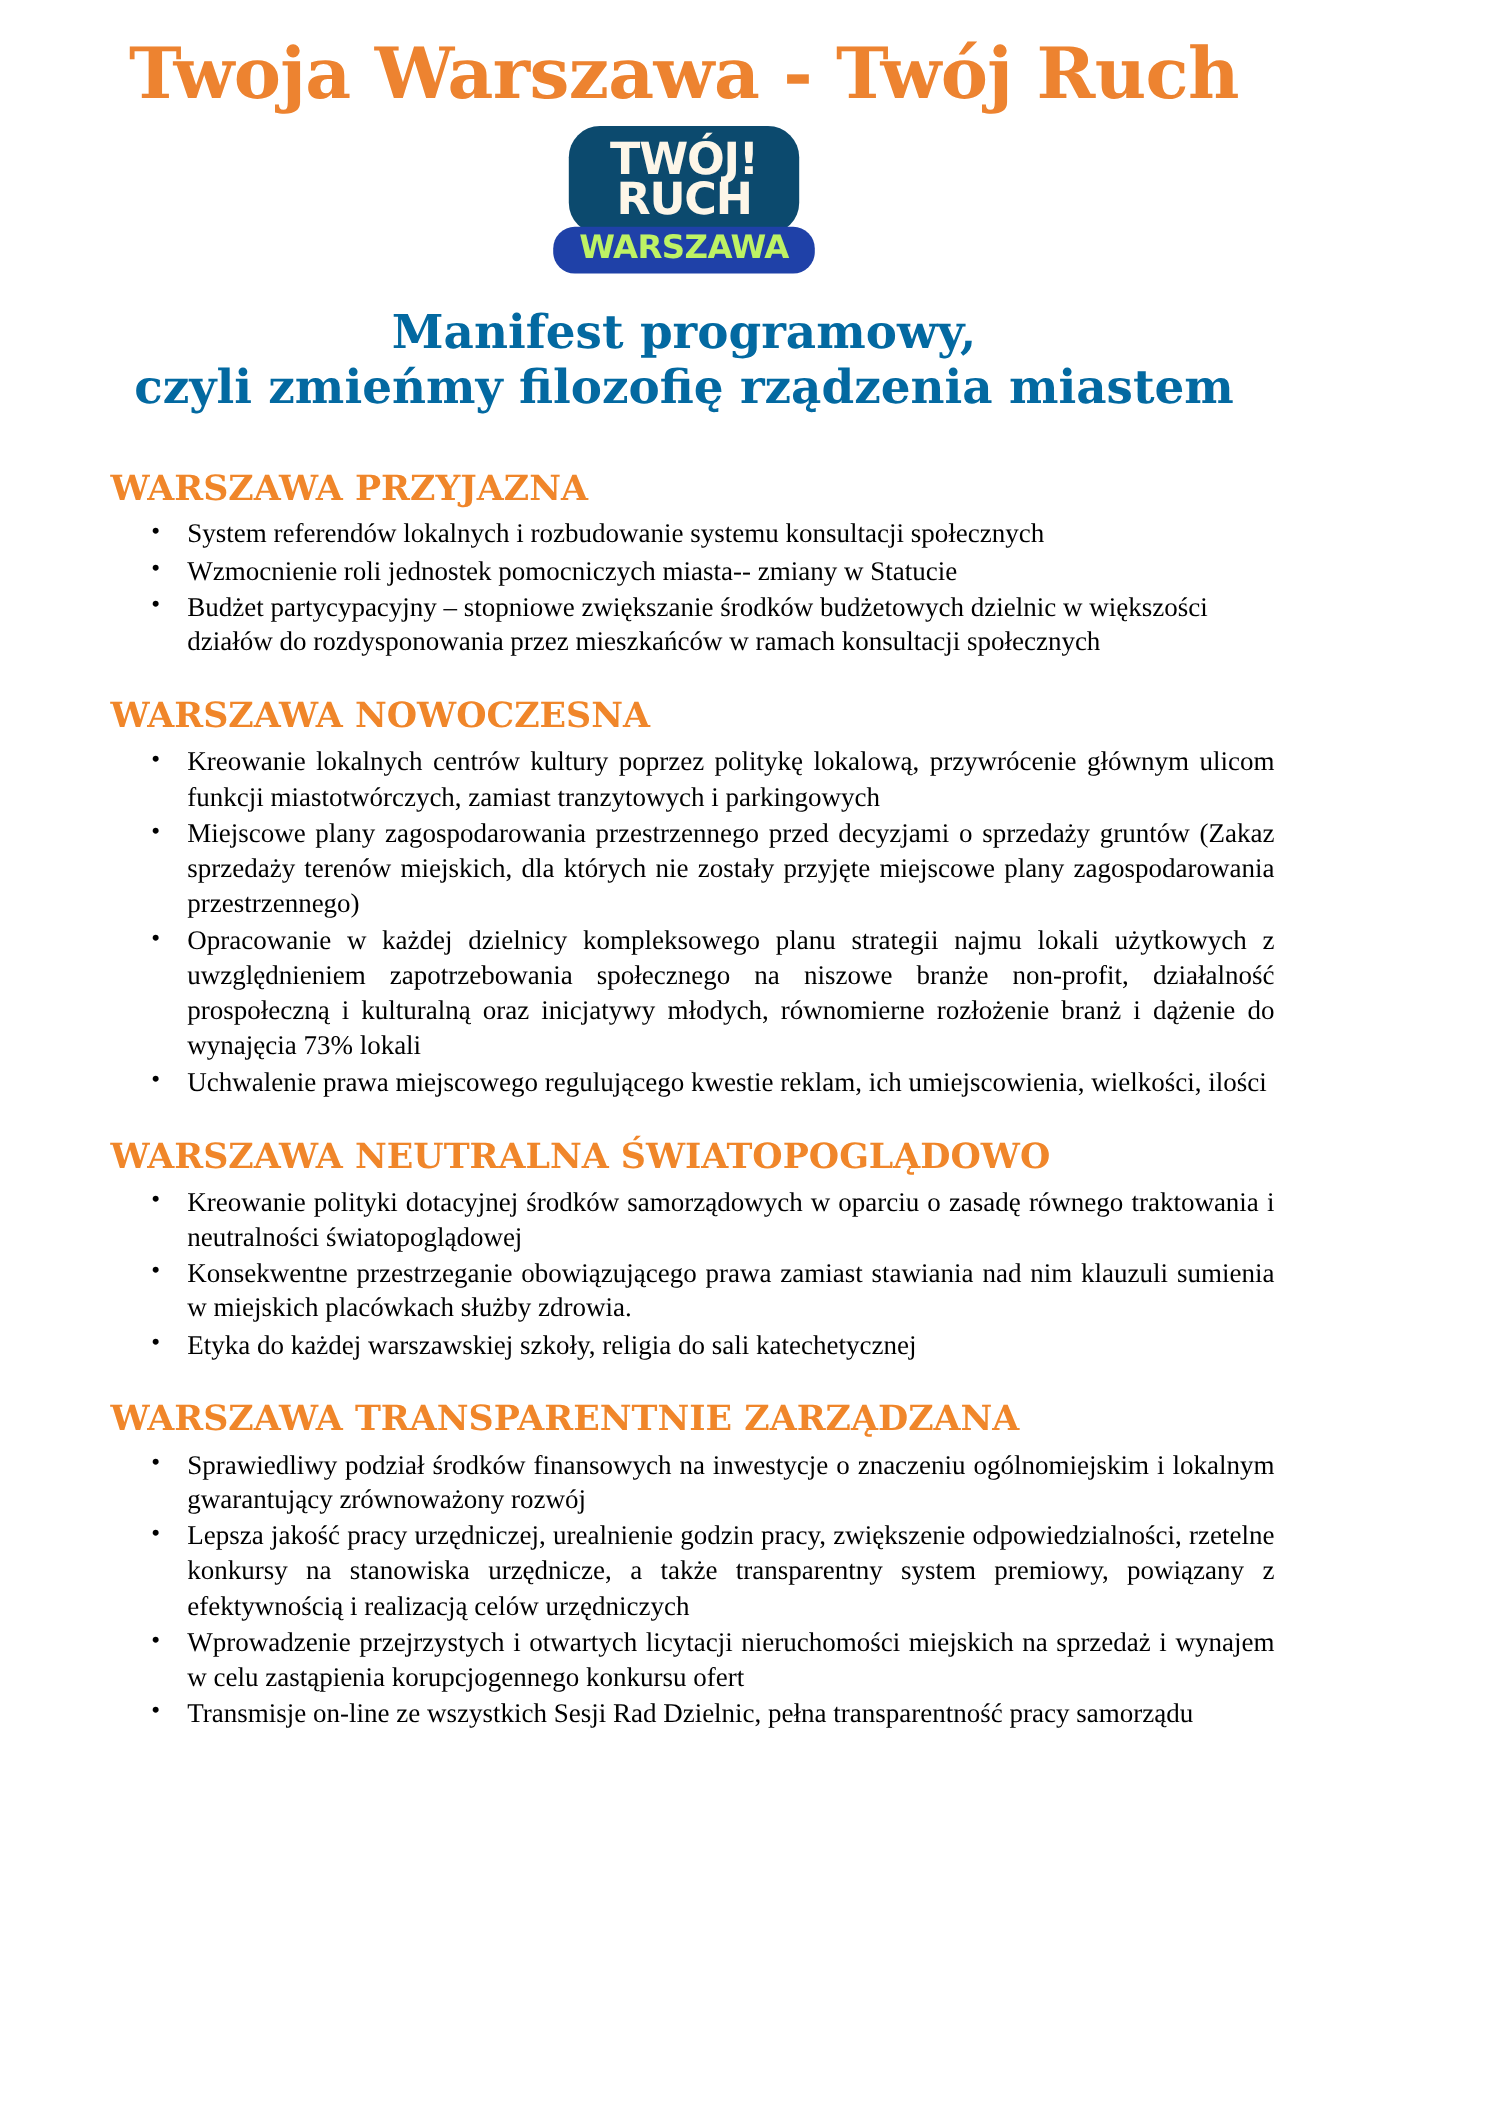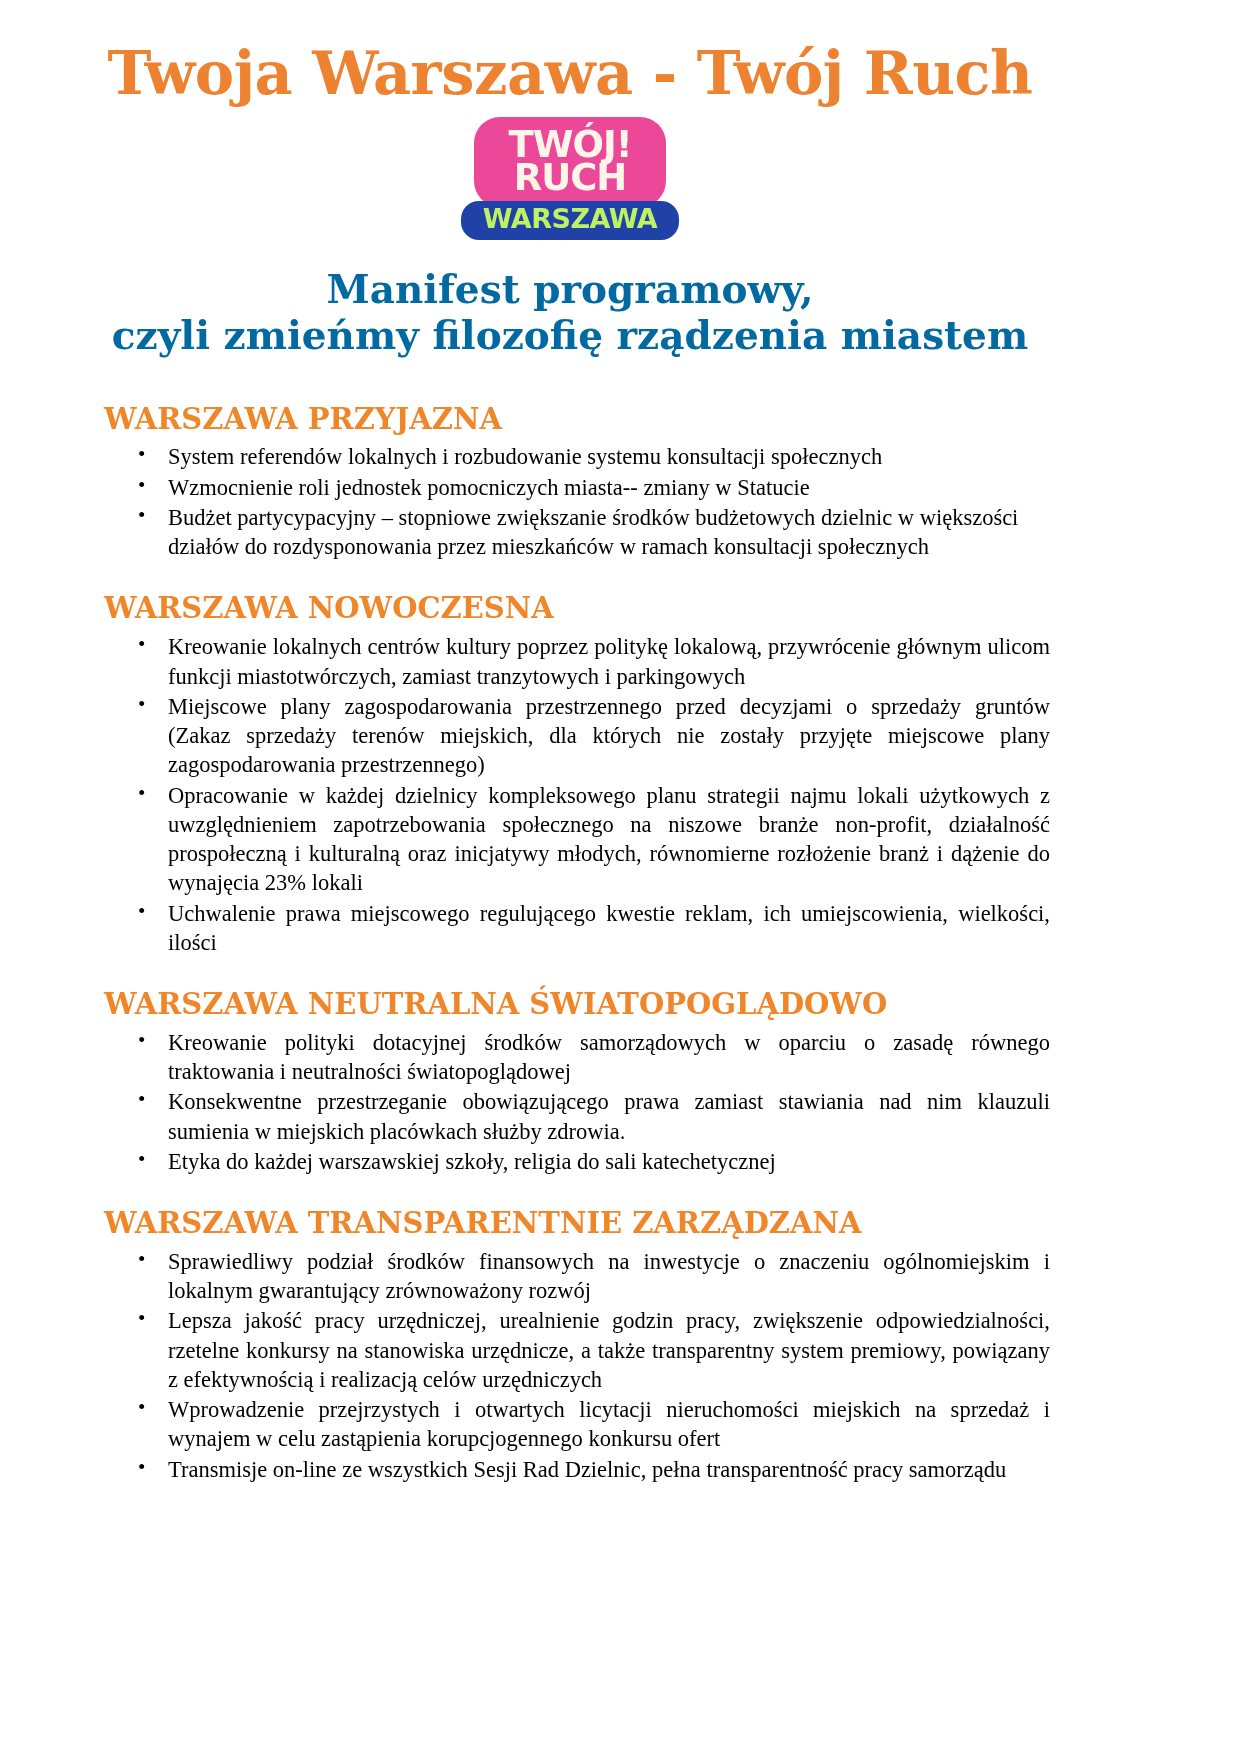--- a/index.html
+++ b/index.html
@@ -12,21 +12,21 @@
     height: 1754px;
     font-family: "Liberation Serif", "DejaVu Serif", serif;
     color: #000000;
     overflow: hidden;
     position: relative;
   }
   .page {
     width: 1140px;
     height: 1754px;
     box-sizing: border-box;
-    padding: 12px;
+    padding: 0;
     position: relative;
   }
 
   
   .masthead-title {
     text-align: center;
     color: #ED8330;
     font-family: "DejaVu Serif", "Liberation Serif", serif;
     font-weight: bold;
     font-size: 59px;
@@ -38,21 +38,21 @@
 
   
   .logo-wrap {
     margin-top: 14px;
     display: flex;
     flex-direction: column;
     align-items: center;
   }
   .logo-bubble {
     position: relative;
-    background: #ec4899;
+    background: #0c4a6e;
     border-radius: 26px;
     padding: 10px 22px 12px 22px;
     min-width: 148px;
     text-align: center;
     line-height: 0.95;
   }
   .logo-bubble::after {
     content: "";
     position: absolute;
     right: -7px;
@@ -192,21 +192,21 @@
           <li class="left">System referendów lokalnych i rozbudowanie systemu konsultacji społecznych</li>
           <li class="left">Wzmocnienie roli jednostek pomocniczych miasta-- zmiany w Statucie</li>
           <li class="left">Budżet partycypacyjny – stopniowe zwiększanie środków budżetowych dzielnic w większości działów do rozdysponowania przez mieszkańców w ramach konsultacji społecznych</li>
         </ul>
       </div>
       <div class="section">
         <div class="section-title">WARSZAWA NOWOCZESNA</div>
         <ul class="bullets">
           <li class="justify">Kreowanie lokalnych centrów kultury poprzez politykę lokalową, przywrócenie głównym ulicom funkcji miastotwórczych, zamiast tranzytowych i parkingowych</li>
           <li class="justify">Miejscowe plany zagospodarowania przestrzennego przed decyzjami o sprzedaży gruntów  (Zakaz sprzedaży terenów miejskich, dla których nie zostały przyjęte miejscowe plany zagospodarowania przestrzennego)</li>
-          <li class="justify">Opracowanie w każdej dzielnicy kompleksowego planu strategii najmu lokali użytkowych z uwzględnieniem zapotrzebowania społecznego na niszowe branże non-profit, działalność prospołeczną i kulturalną oraz inicjatywy młodych, równomierne rozłożenie branż i dążenie do wynajęcia 23% lokali</li>
+          <li class="justify">Opracowanie w każdej dzielnicy kompleksowego planu strategii najmu lokali użytkowych z uwzględnieniem zapotrzebowania społecznego na niszowe branże non-profit, działalność prospołeczną i kulturalną oraz inicjatywy młodych, równomierne rozłożenie branż i dążenie do wynajęcia 73% lokali</li>
           <li class="justify">Uchwalenie prawa miejscowego regulującego kwestie reklam, ich umiejscowienia, wielkości, ilości</li>
         </ul>
       </div>
       <div class="section">
         <div class="section-title">WARSZAWA NEUTRALNA ŚWIATOPOGLĄDOWO</div>
         <ul class="bullets">
           <li class="justify">Kreowanie polityki dotacyjnej środków samorządowych w oparciu o zasadę równego traktowania i neutralności światopoglądowej</li>
           <li class="justify">Konsekwentne przestrzeganie obowiązującego prawa zamiast stawiania nad nim klauzuli sumienia w miejskich placówkach służby zdrowia.</li>
           <li class="justify">Etyka do każdej warszawskiej szkoły, religia do sali katechetycznej</li>
         </ul>

